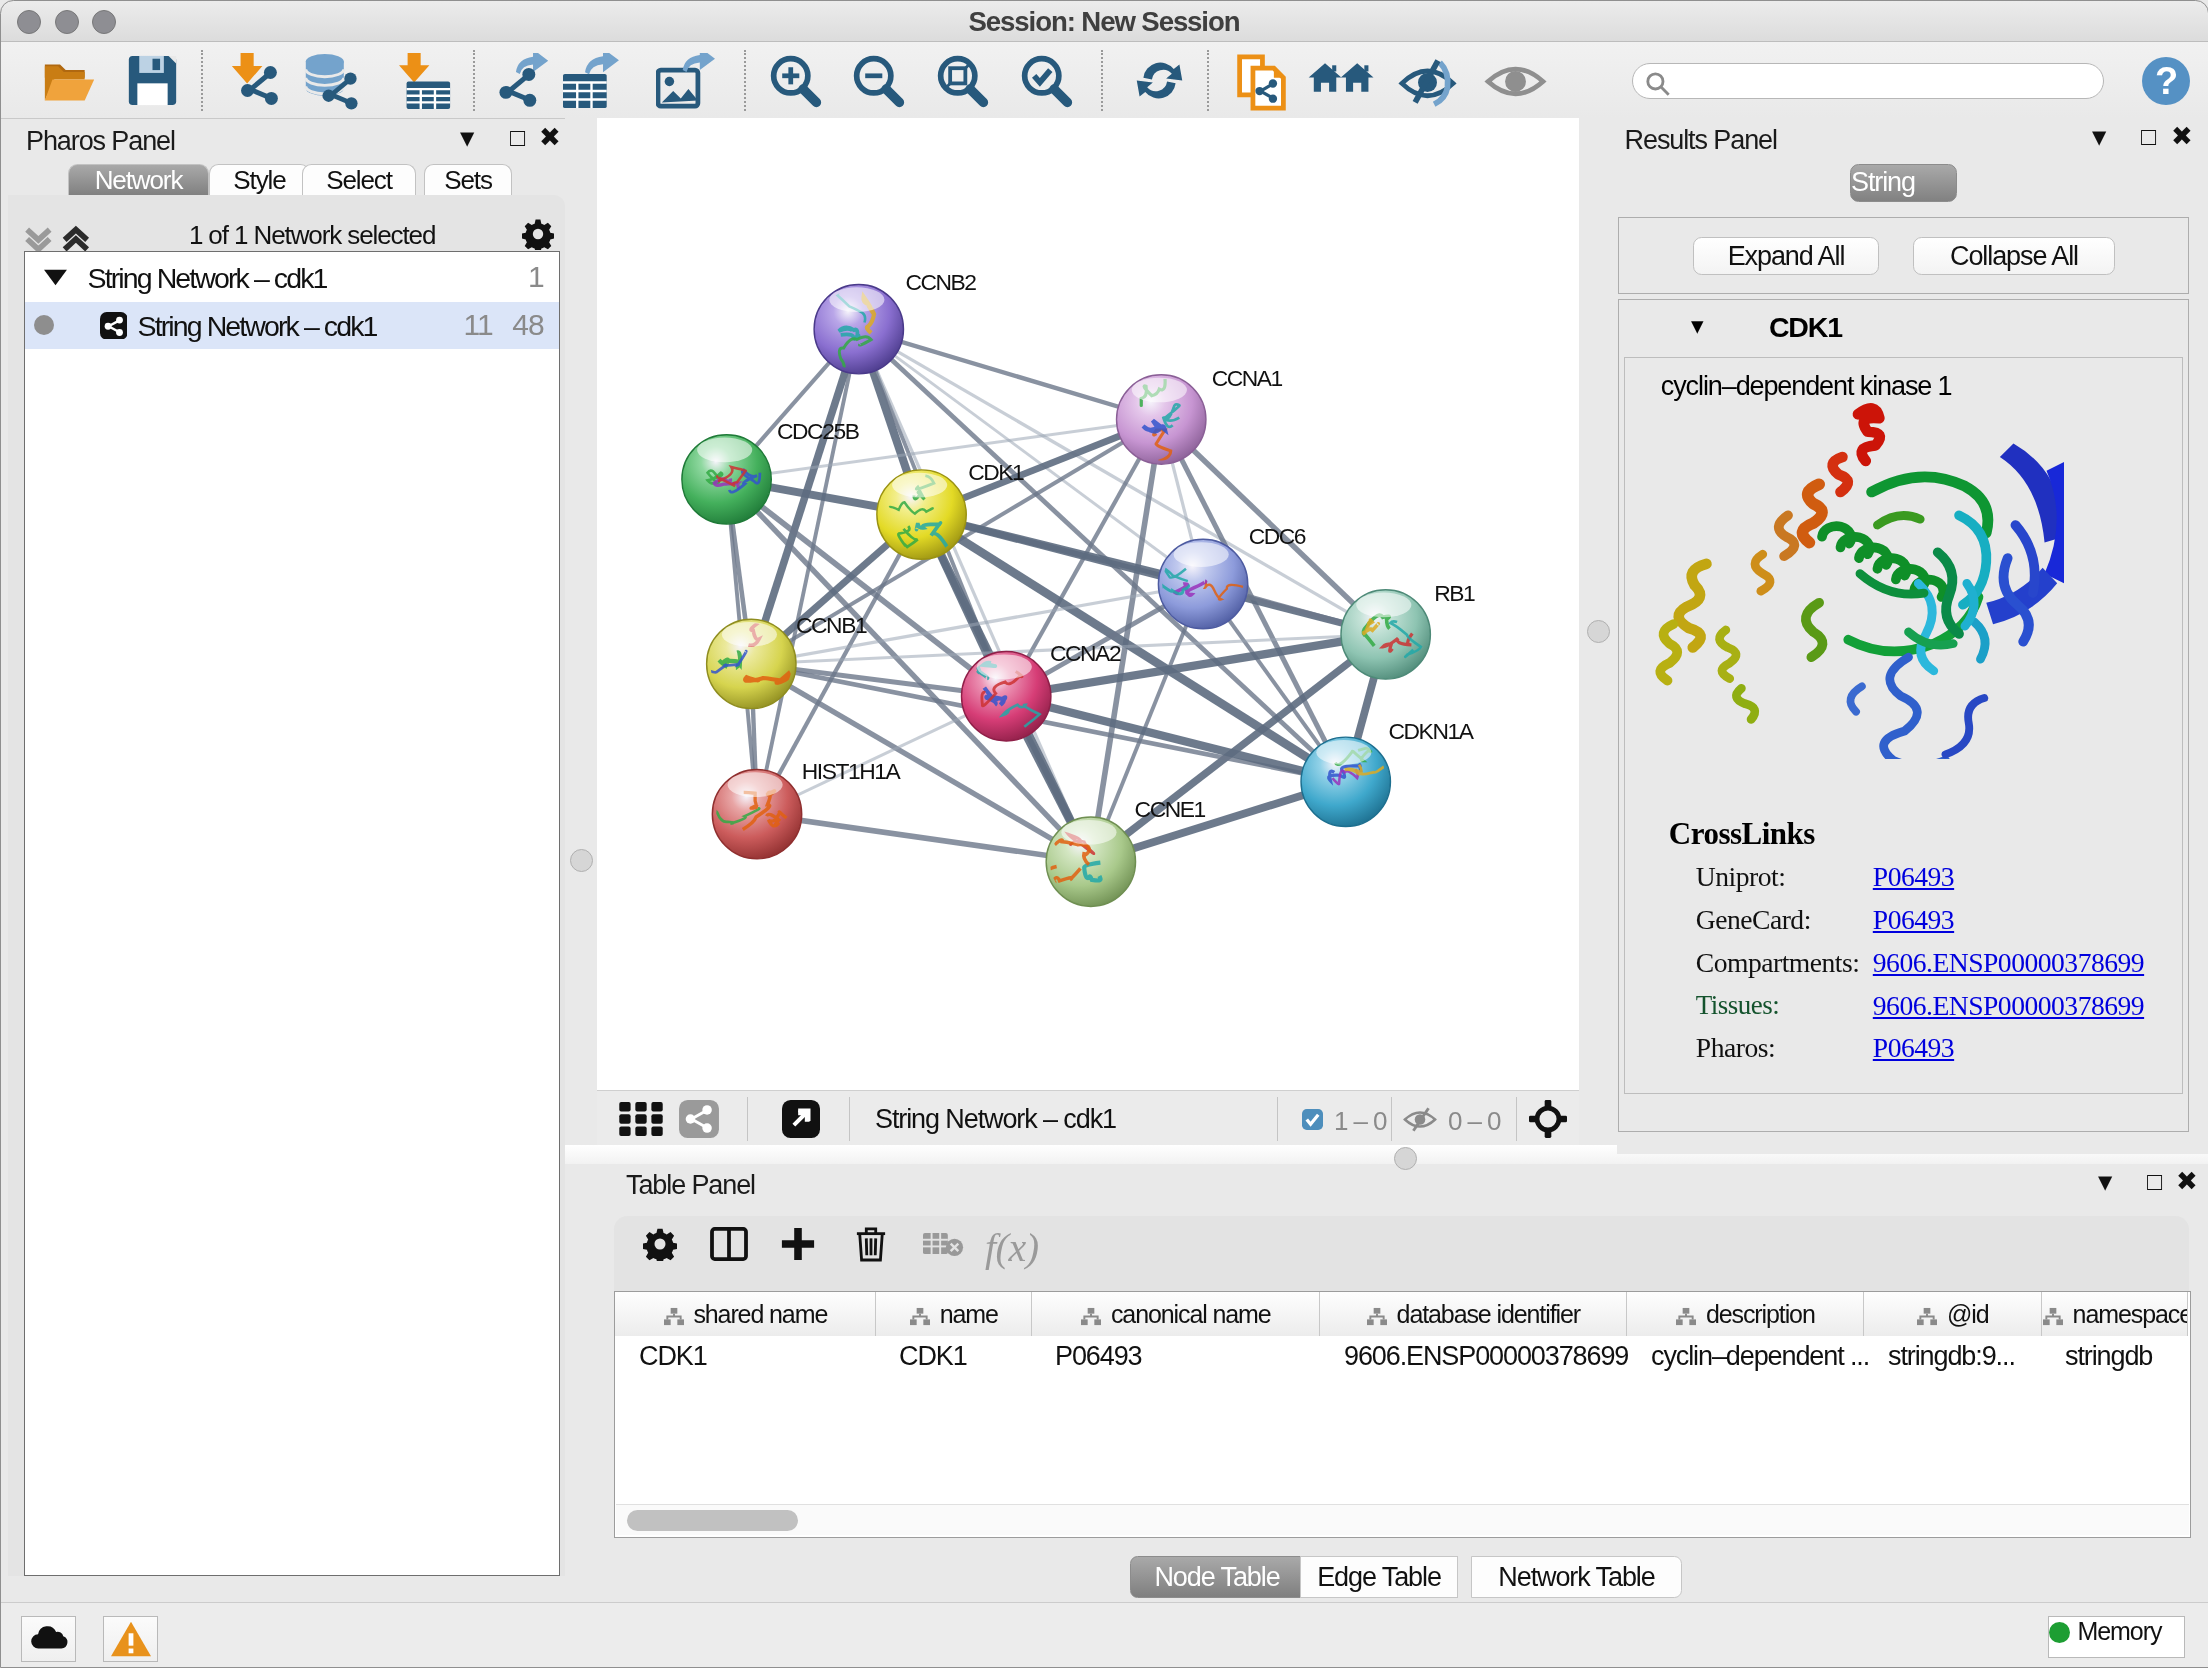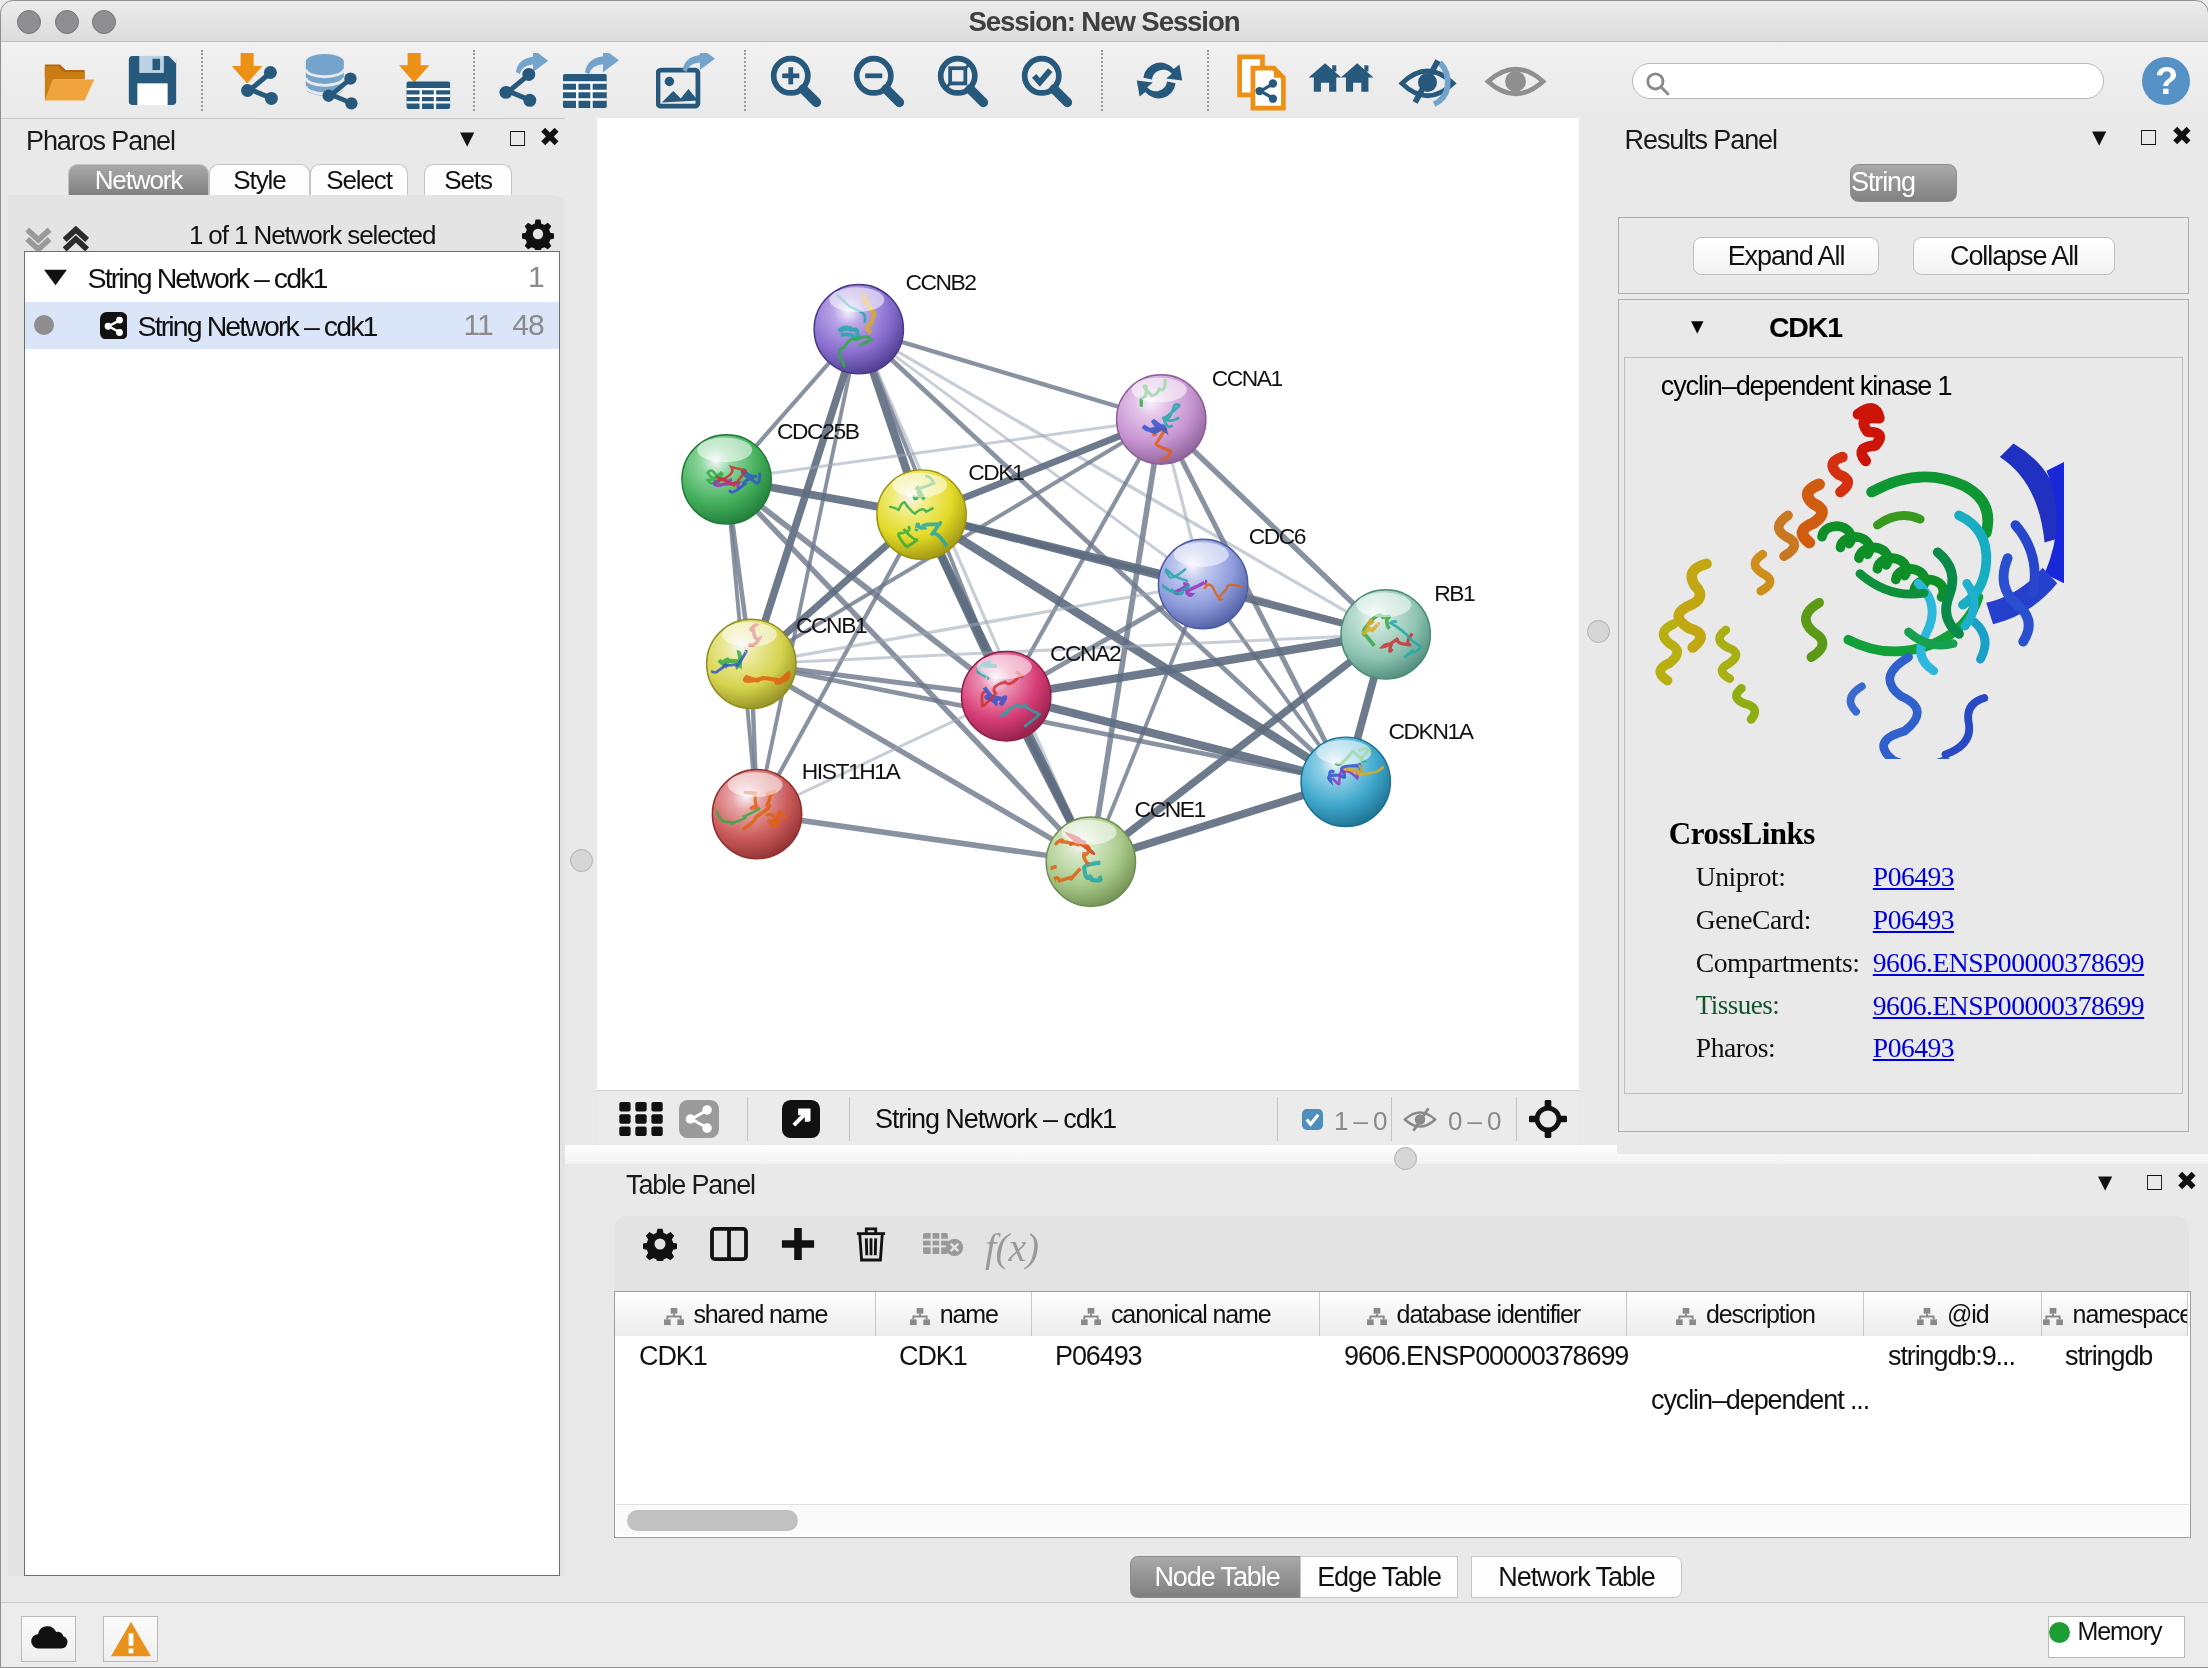--- a/index.html
+++ b/index.html
@@ -237,21 +237,21 @@
 </div>
 
 <div id="cpanel" class="abs">
   <div class="ptitle abs" style="left:26px;top:7.6px;">Pharos Panel</div>
   <div class="pctrl" style="left:460px;top:2.9px;">▾</div>
   <div class="pctrl" style="left:510px;top:4.8px;font-size:25px;">□</div>
   <div class="pctrl" style="left:539px;top:3.8px;font-size:26px;">✖</div>
   <div class="tabrow" style="left:0;top:46px;">
     <div class="tab tabsel" style="left:68px;width:141px;">Network</div>
     <div class="tab" style="left:209px;width:101px;">Style</div>
-    <div class="tab" style="left:310px;width:98px;">Select</div>
+    <div class="tab" style="left:302px;width:114px;">Select</div>
     <div class="tab" style="left:424px;width:88px;">Sets</div>
   </div>
   <div id="cpbody">
 
 <div class="abs" style="left:15px;top:28.5px;">
  <svg width="72" height="30" viewBox="0 0 76 32">
           <g fill="none" stroke="#9a9a9a" stroke-width="6">
  <path d="M4 6 l12 11 l12 -11"></path>
             <path d="M4 16 l12 11 l12 -11"></path>
           </g>
@@ -796,21 +796,21 @@
             <rect x="15" y="13" width="7" height="6"></rect>
           </g>
           <g stroke="#8a8a8a" stroke-width="2" fill="none">
             <path d="M11.5 7 v3 M4.5 13 v-3 h14 v3"></path>
           </g>
         </svg>namespace</div>
       <div class="td" style="left:24px;width:238px;">CDK1</div>
       <div class="td" style="left:284px;width:152px;">CDK1</div>
       <div class="td" style="left:440px;width:276px;">P06493</div>
       <div class="td" style="left:729px;width:295px;">9606.ENSP00000378699</div>
-      <div class="td" style="left:1036px;width:224px;margin-top:44px;">cyclin–dependent ...</div>
+      <div class="td" style="left:1036px;width:224px;">cyclin–dependent ...</div>
       <div class="td" style="left:1273px;width:166px;">stringdb:9...</div>
       <div class="td" style="left:1450px;width:124px;">stringdb</div>
       <div id="hscroll">
         <div id="hthumb"></div>
       </div>
   </div>
   <div class="btab" style="left:540px;top:392px;width:174px;background:linear-gradient(#a9a9a9,#7f7f7f);color:#fff;border-color:#8c8c8c;border-radius:7.6px 0 0 7.6px;">Node Table</div>
   <div class="btab" style="left:710px;top:392px;width:158px;">Edge Table</div>
   <div class="btab" style="left:881px;top:392px;width:211px;border-radius:0 7.6px 7.6px 0;">Network Table</div>
 </div>

